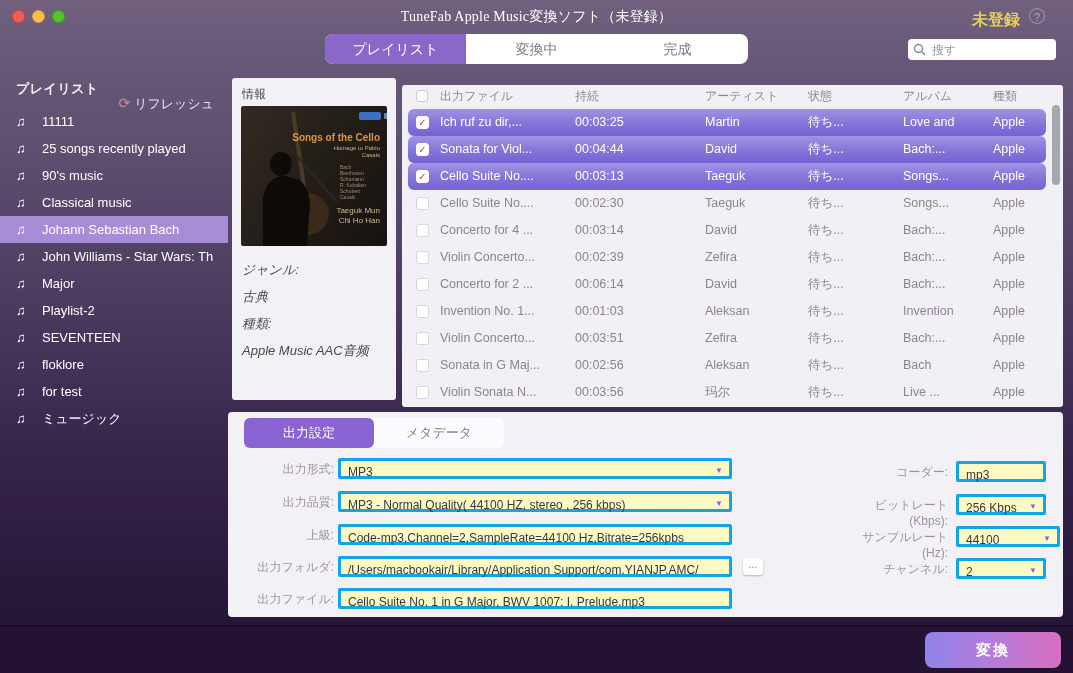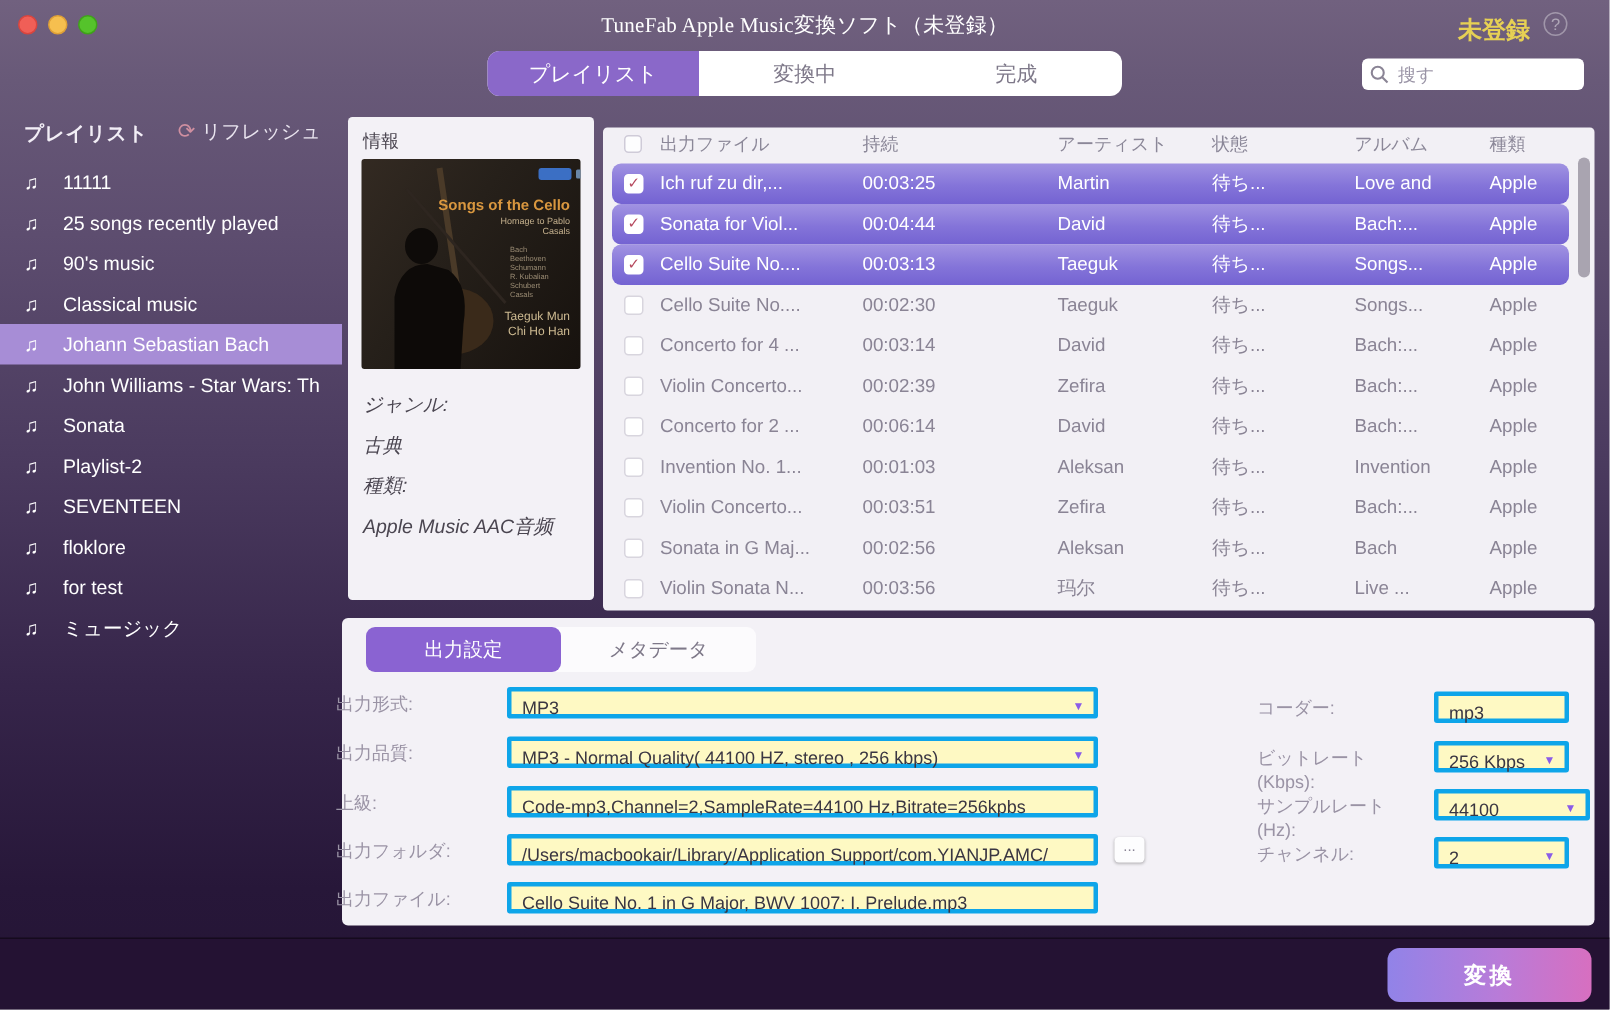--- a/index.html
+++ b/index.html
@@ -26,21 +26,21 @@
     font-size:14px;color:#7e7889;cursor:default;}
   .main-tab.active{background:#8a68c9;color:#fff;border-radius:8px 0 0 8px;}
   .searchbox{left:908px;top:39px;width:148px;height:21px;background:#fff;border-radius:4px;}
   .searchbox svg{position:absolute;left:5px;top:4px;}
   .searchbox input{position:absolute;left:22px;top:1px;width:120px;height:18px;border:none;outline:none;
     font-size:12px;color:#6d6878;background:transparent;font-family:inherit;}
   .searchbox input::placeholder{color:#9a94a6;}
   
   .sidebar{left:0;top:70px;width:228px;height:555px;}
   .sb-head{position:absolute;left:16px;top:10px;color:#f2eef6;font-size:13px;font-weight:bold;letter-spacing:.5px;}
-  .sb-refresh{position:absolute;right:14px;top:9px;color:#e9e4ef;font-size:13px;}
+  .sb-refresh{position:absolute;right:14px;top:25px;color:#e9e4ef;font-size:13px;}
   .refresh-icon{color:#cf8fa0;font-size:14px;margin-right:4px;}
   .sb-list{position:absolute;left:0;top:38px;width:228px;}
   .sb-item{position:relative;height:27px;line-height:27px;color:#fff;font-size:13px;white-space:nowrap;overflow:hidden;}
   .sb-item.selected{background:#a78dd6;}
   .note-icon{position:absolute;left:16px;top:0;font-size:13px;color:#fff;}
   .sb-label{position:absolute;left:42px;top:0;}
   
   .info-panel{left:232px;top:78px;width:164px;height:322px;background:#f3f1f6;border-radius:3px;}
   .info-title{position:absolute;left:10px;top:8px;font-size:12px;color:#4a4550;}
   .album-art{position:absolute;left:9px;top:28px;width:146px;height:140px;border-radius:2px;overflow:hidden;
@@ -67,21 +67,21 @@
   .c-file{left:32px;}.c-dur{left:167px;}.c-art{left:297px;}.c-status{left:400px;}.c-album{left:495px;}.c-type{left:585px;}
   .h-file{left:38px;}.h-dur{left:173px;}.h-art{left:303px;}.h-status{left:406px;}.h-album{left:501px;}.h-type{left:591px;}
   .scroll-thumb{position:absolute;right:3px;top:20px;width:8px;height:80px;border-radius:4px;background:#a9a4b0;}
   
   .settings-panel{left:228px;top:412px;width:835px;height:205px;background:#f3f1f6;border-radius:4px;}
   .set-tabs{position:absolute;left:16px;top:6px;width:260px;height:30px;background:#fcfbfd;border-radius:6px;}
   .set-tab{position:absolute;top:0;width:130px;height:30px;line-height:30px;text-align:center;font-size:13px;color:#7e7889;}
   .set-tab.active{left:0;background:#8a63d2;color:#fff;border-radius:6px;}
   .set-tab.inactive{left:130px;}
   .frow{position:absolute;height:21px;}
-  .flabel{position:absolute;top:3px;font-size:12px;color:#9a93a5;text-align:left;width:110px;}
+  .flabel{position:absolute;top:3px;font-size:12px;color:#9a93a5;text-align:right;width:110px;}
   .fbox{position:absolute;height:21px;background:#fef9c3;border:3px solid #0ea5e9;border-radius:2px;box-sizing:border-box;}
   .fbox input{position:absolute;left:5px;top:1px;right:16px;width:calc(100% - 24px);height:17px;border:none;outline:none;
     background:transparent;font-size:12px;color:#3a3642;font-family:inherit;}
   .fbox .arrow{position:absolute;right:6px;top:5px;font-size:8px;color:#8a5ce8;}
   .browse-btn{position:absolute;width:20px;height:17px;background:#fdfdfe;border-radius:3px;color:#8a8495;
     font-size:10px;line-height:14px;text-align:center;box-shadow:0 1px 2px rgba(0,0,0,.25);}
   
   .footer{left:0;top:625px;width:1073px;height:48px;background:#241233;border-top:1px solid rgba(0,0,0,.4);box-sizing:border-box;}
   .convert-btn{position:absolute;right:12px;top:6px;width:136px;height:36px;border:none;border-radius:8px;
     background:linear-gradient(90deg,#9183e8 0%,#b97bd8 55%,#d76fc0 100%);
@@ -135,21 +135,21 @@
       <div class="sb-item selected">
         <span class="note-icon">♫</span>
         <span class="sb-label">Johann Sebastian Bach</span>
       </div>
       <div class="sb-item">
         <span class="note-icon">♫</span>
         <span class="sb-label">John Williams - Star Wars: Th</span>
       </div>
       <div class="sb-item">
         <span class="note-icon">♫</span>
-        <span class="sb-label">Sonata</span>
+        <span class="sb-label">Major</span>
       </div>
       <div class="sb-item">
         <span class="note-icon">♫</span>
         <span class="sb-label">Playlist-2</span>
       </div>
       <div class="sb-item">
         <span class="note-icon">♫</span>
         <span class="sb-label">SEVENTEEN</span>
       </div>
       <div class="sb-item">

